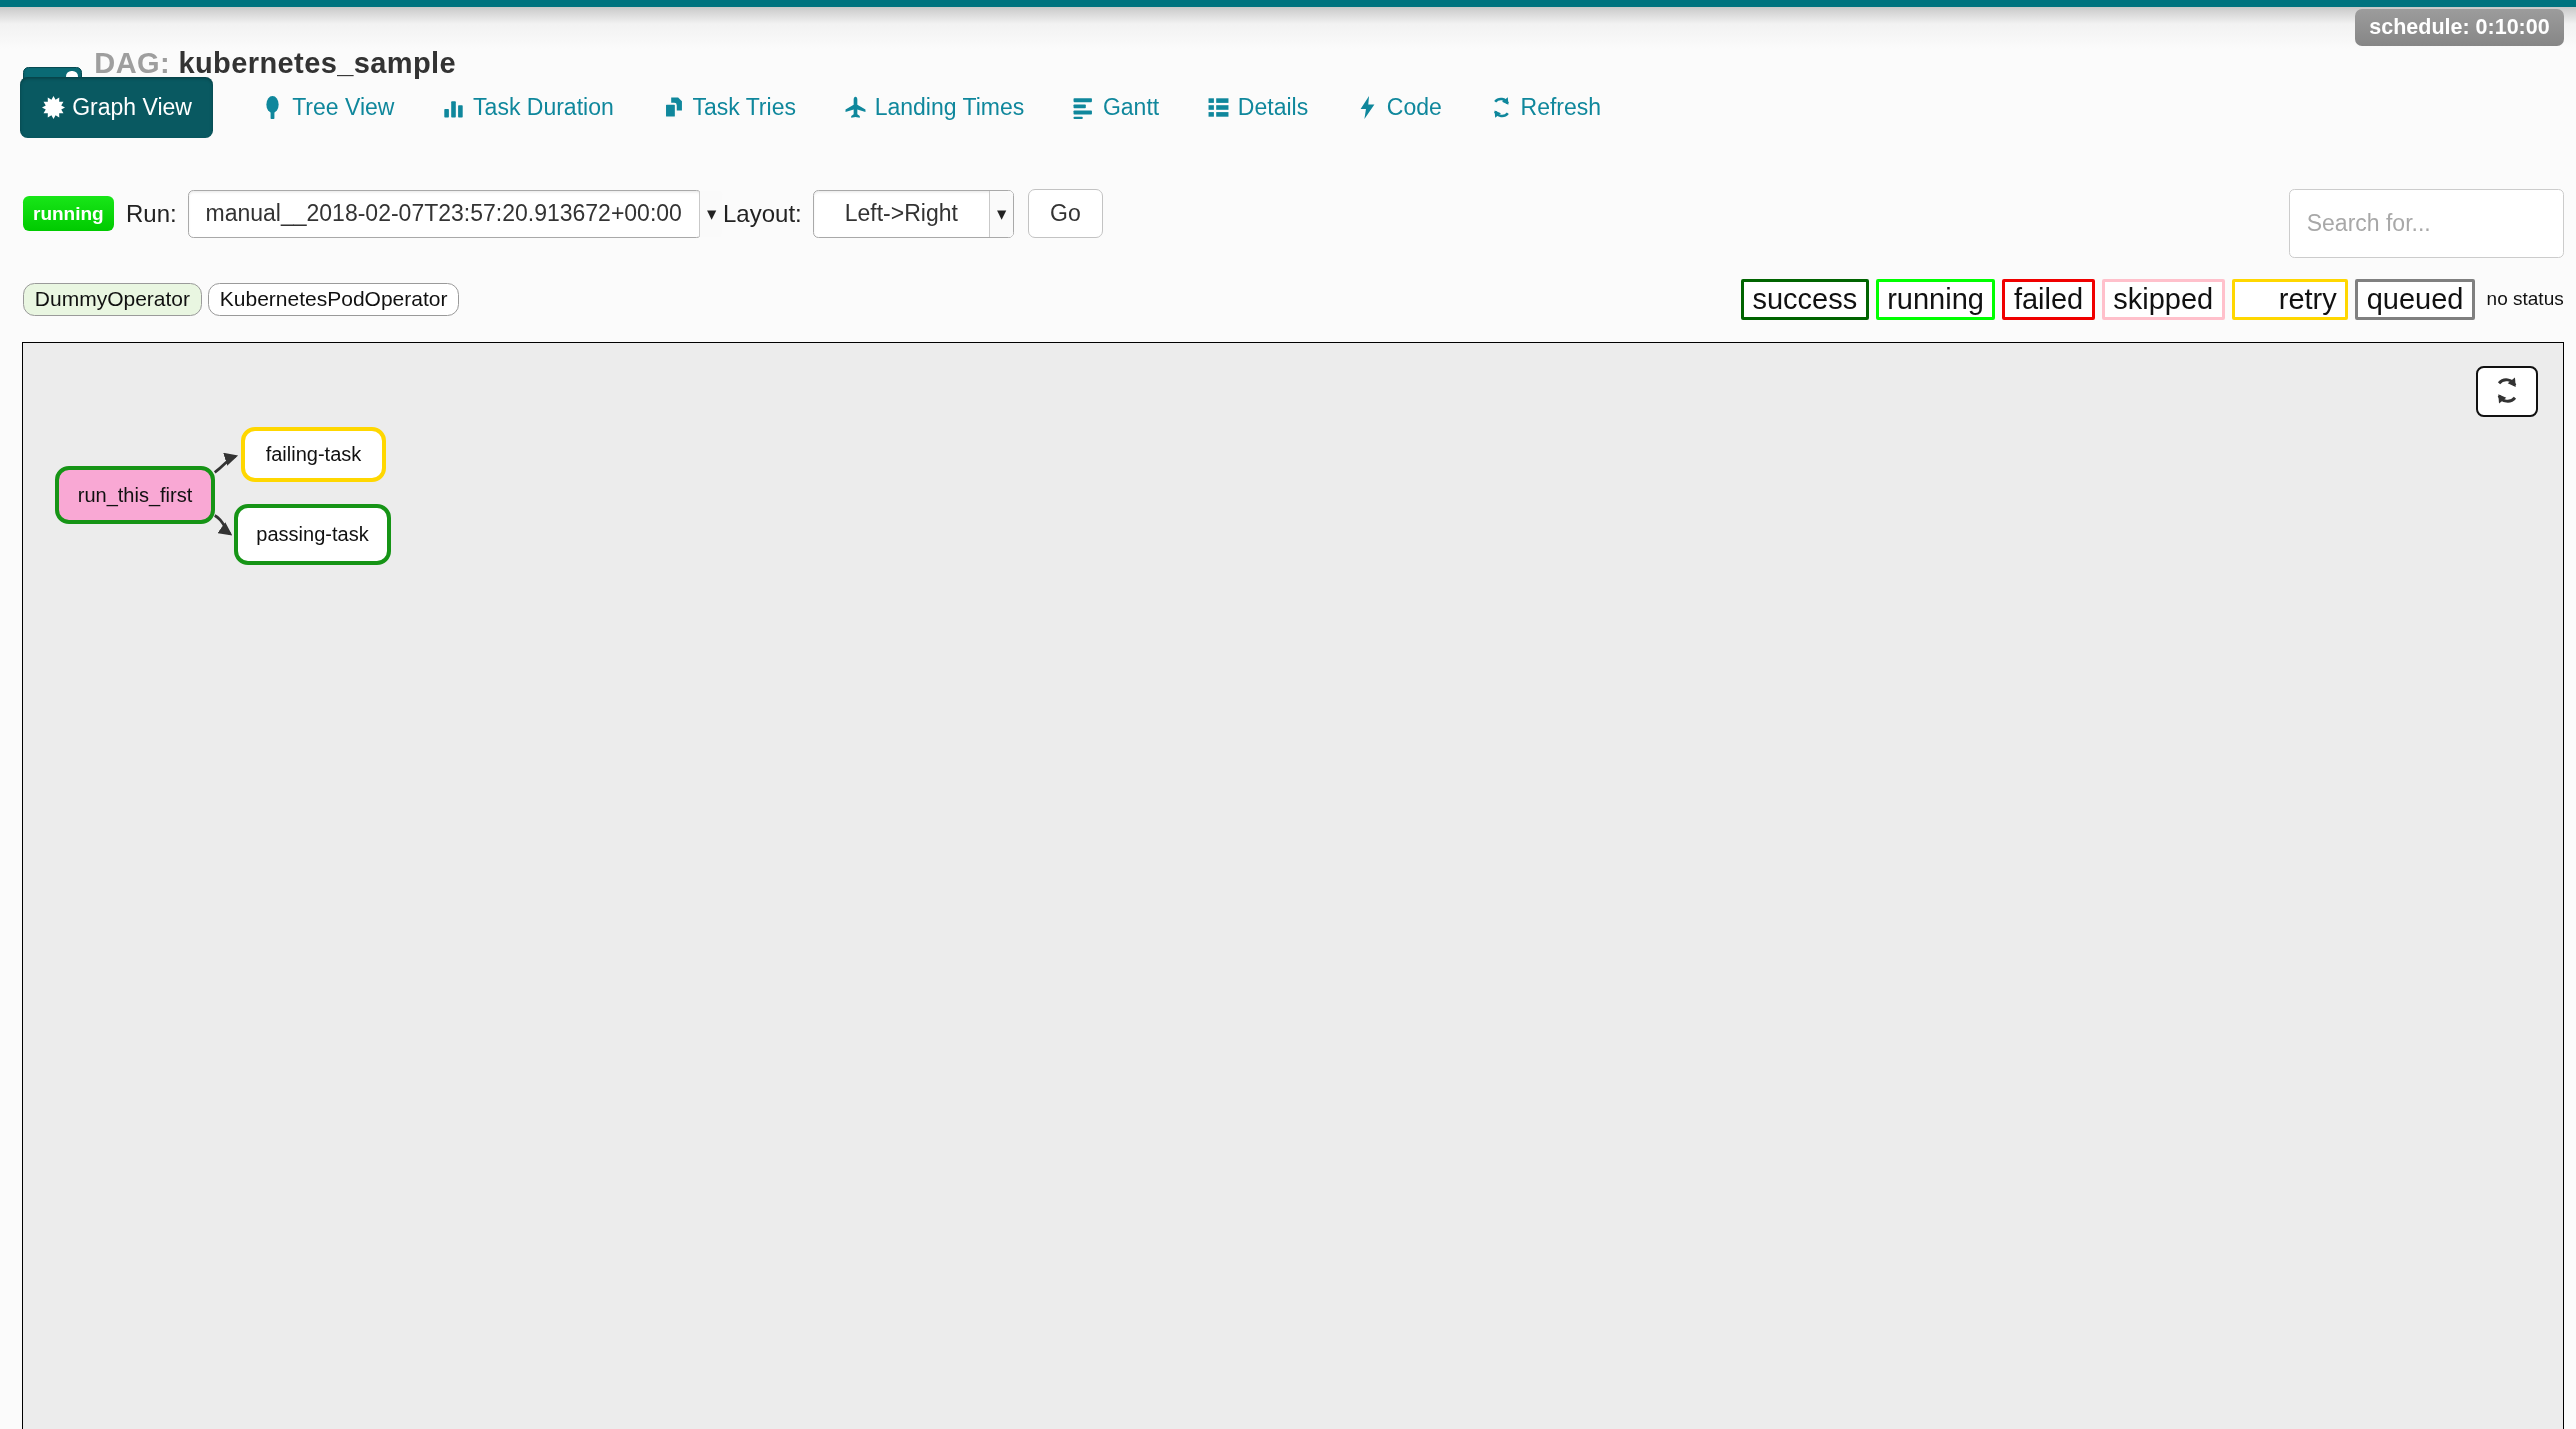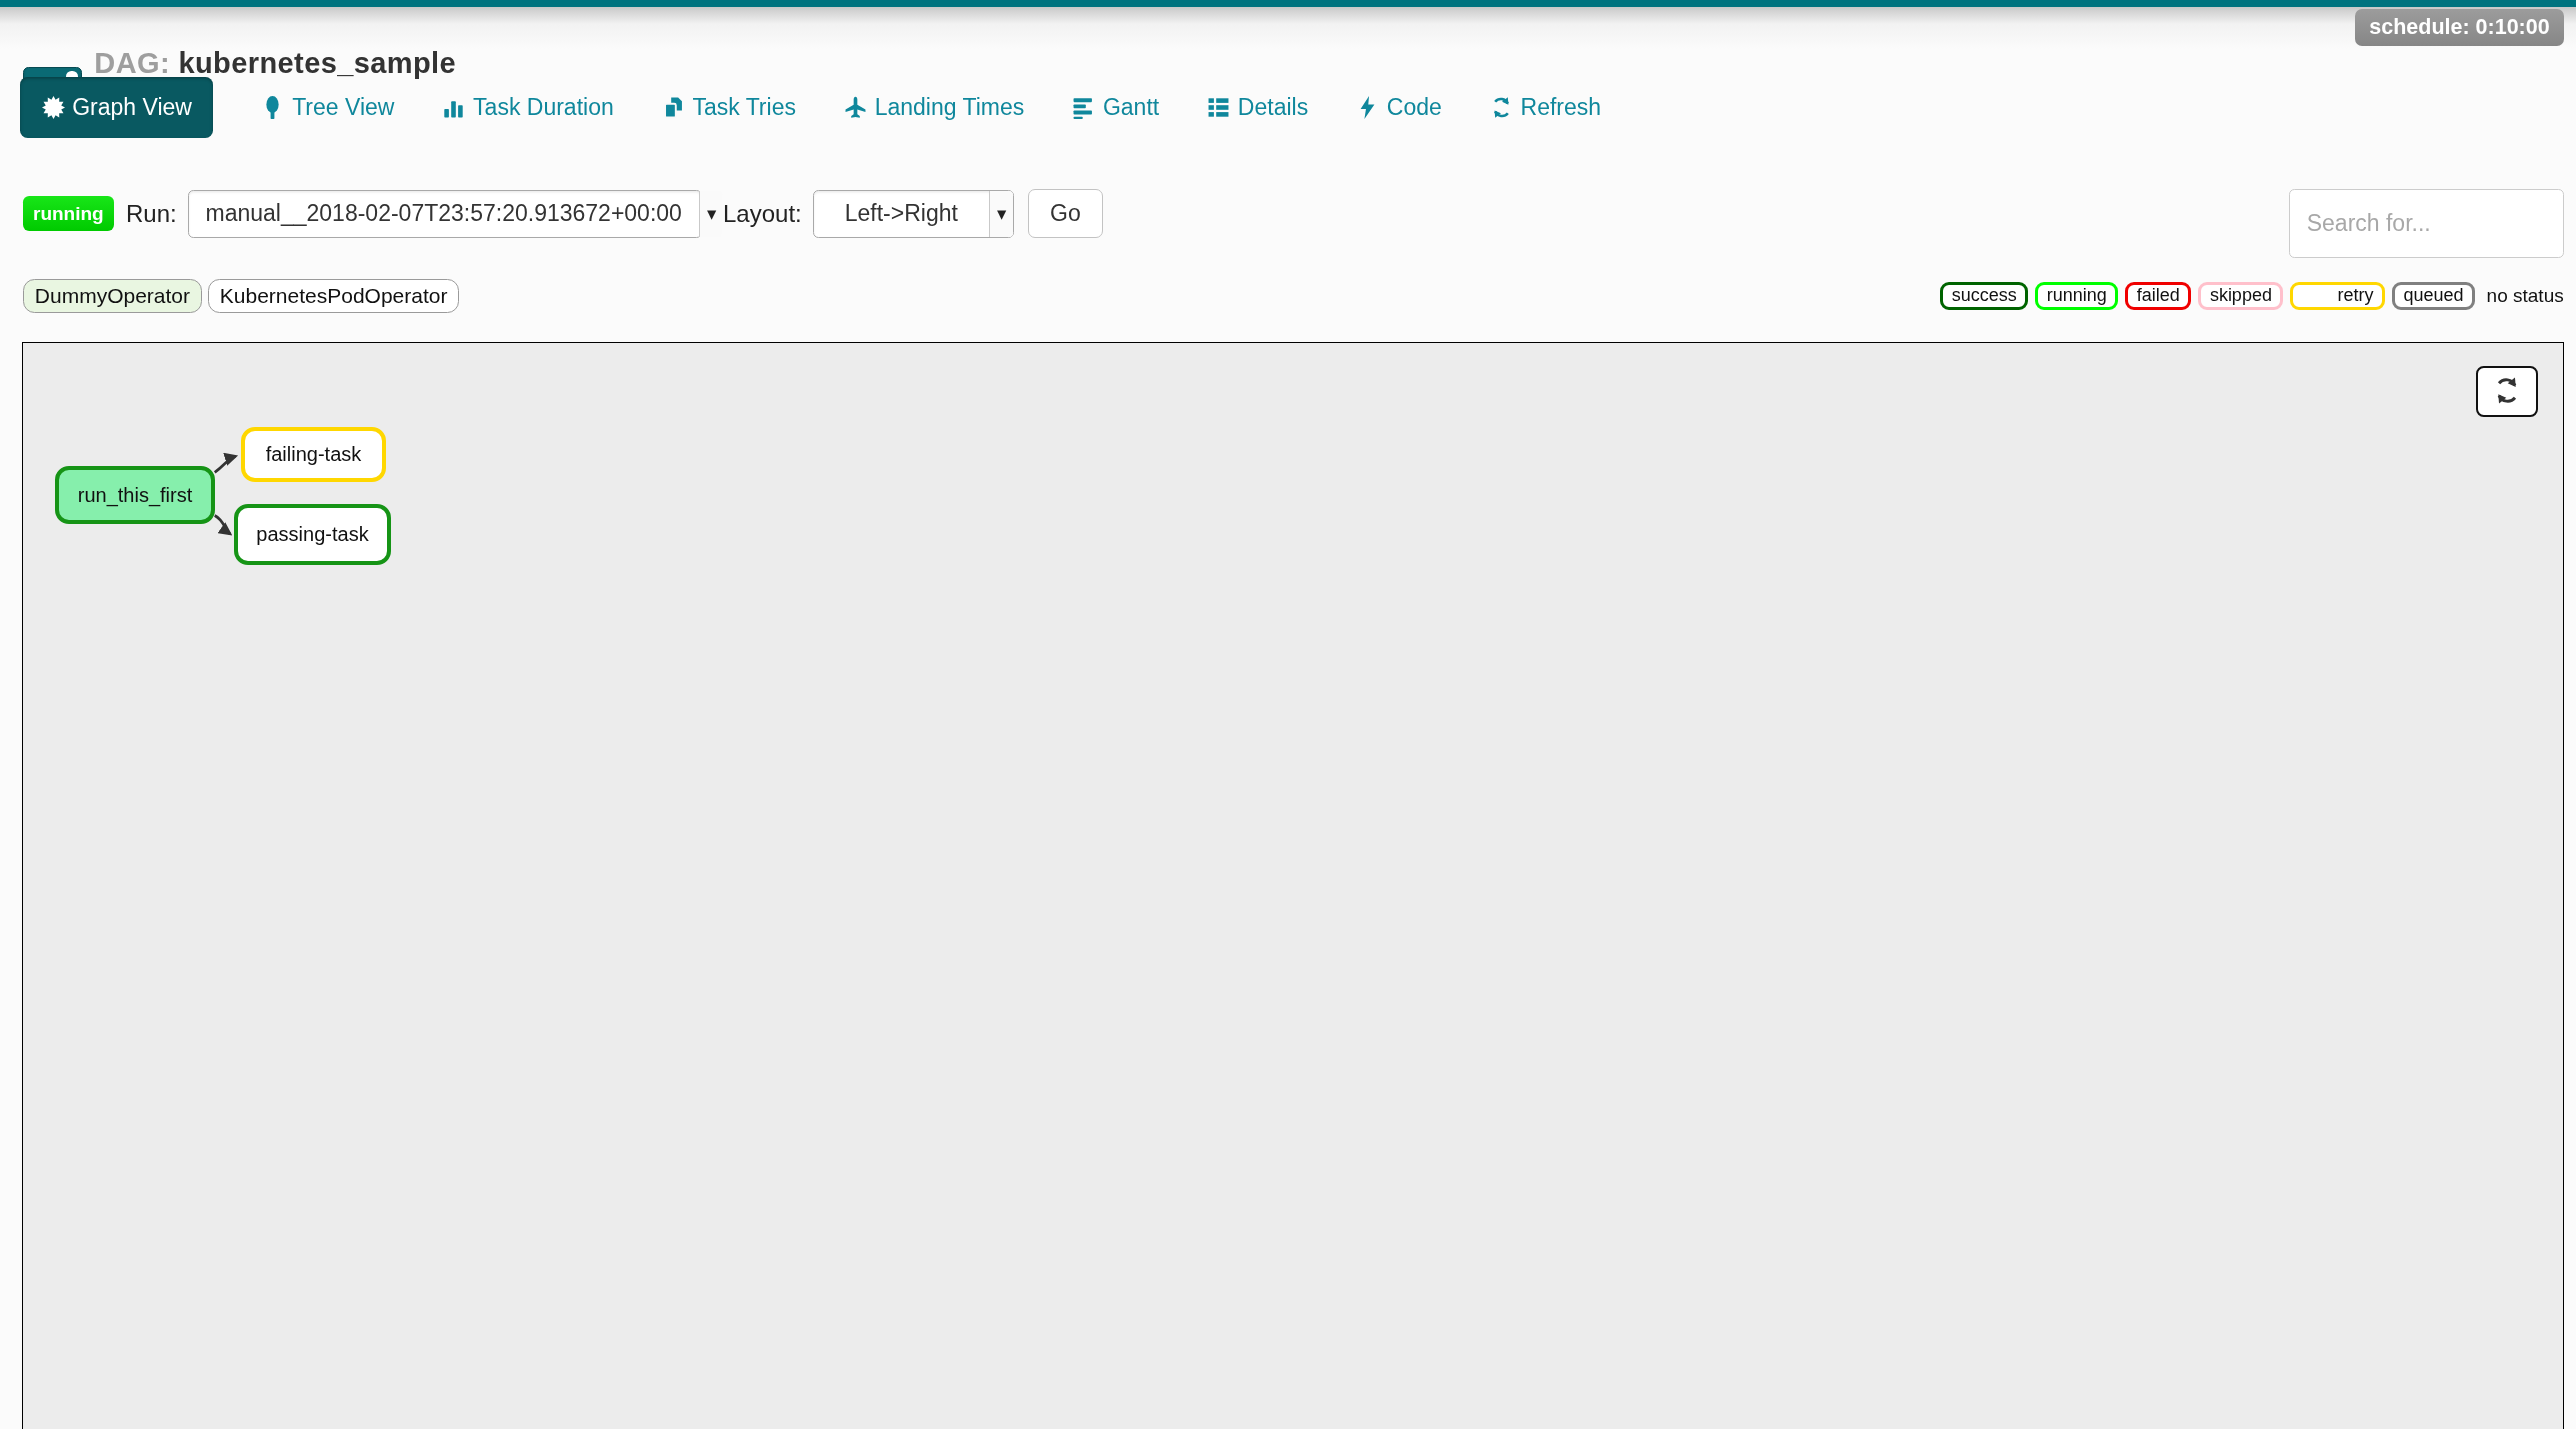--- a/index.html
+++ b/index.html
@@ -55,22 +55,22 @@
     border:1.5px solid #ccc;border-radius:5.4px;font-size:23px;color:#333;padding:12px 17px;
     font-family:inherit;}
   .search-input::placeholder{color:#a8a8a8;}
 
   
   .legendbar{position:absolute;top:279px;left:23px;right:12.3px;display:flex;align-items:center;}
   .op-group{display:flex;gap:6.2px;}
   .op-pill{border:1.5px solid #9a9a9a;border-radius:11.5px;padding:3.8px 10.8px;font-size:21px;color:#111;
     cursor:pointer;}
   .state-group{margin-left:auto;display:flex;align-items:center;gap:7px;}
-  .state-pill{background:#fff;border:3.8px solid #000;border-radius:9px;padding:0.8px 8.5px;
-    font-size:18px;color:#111;}
+  .state-pill{background:#fff;border:3.8px solid #000;border-radius:2px;padding:0.8px 8.5px;
+    font-size:29px;color:#111;}
   .no-status{font-size:19px;color:#111;padding-left:4.6px;}
 
   
   .graph{position:absolute;top:342px;left:22px;right:12.3px;bottom:-15.4px;background:#ececec;
     border:1.5px solid #000;}
   .graph-refresh-btn{position:absolute;top:23px;right:24.6px;width:62px;height:51px;background:#fff;
     border:2.3px solid #111;border-radius:7.7px;display:flex;align-items:center;justify-content:center;
     cursor:pointer;padding:0;}
   .edges{position:absolute;top:0;left:0;}
   .node{position:absolute;display:flex;align-items:center;justify-content:center;
@@ -224,21 +224,21 @@
   <svg class="edges" width="462" height="308" viewBox="0 0 600 400">
     <defs>
       <marker id="arrow" viewBox="0 0 10 10" refX="8" refY="5" markerWidth="5" markerHeight="5" orient="auto-start-reverse">
         <path d="M0,0 L10,5 L0,10 z" fill="#333"></path>
       </marker>
     </defs>
     <path d="M249,168 C263,158 266,150 276,147" fill="none" stroke="#333" stroke-width="3.5" marker-end="url(#arrow)"></path>
     <path d="M249,224 C261,230 262,243 269,248" fill="none" stroke="#333" stroke-width="3.5" marker-end="url(#arrow)"></path>
   </svg>
 
-  <div class="node node-run-this-first" style="border-color: rgb(22, 148, 22); background-color: #86efac;">
+  <div class="node node-run-this-first" style="border-color: rgb(22, 148, 22); background-color: #f9a8d4;">
     <span>run_this_first</span>
   </div>
   <div class="node node-failing-task" style="border-color: rgb(255, 215, 0); background-color: rgb(255, 255, 255);">
     <span>failing-task</span>
   </div>
   <div class="node node-passing-task" style="border-color: rgb(22, 148, 22); background-color: rgb(255, 255, 255);">
     <span>passing-task</span>
   </div>
 
   <button class="graph-refresh-btn">

